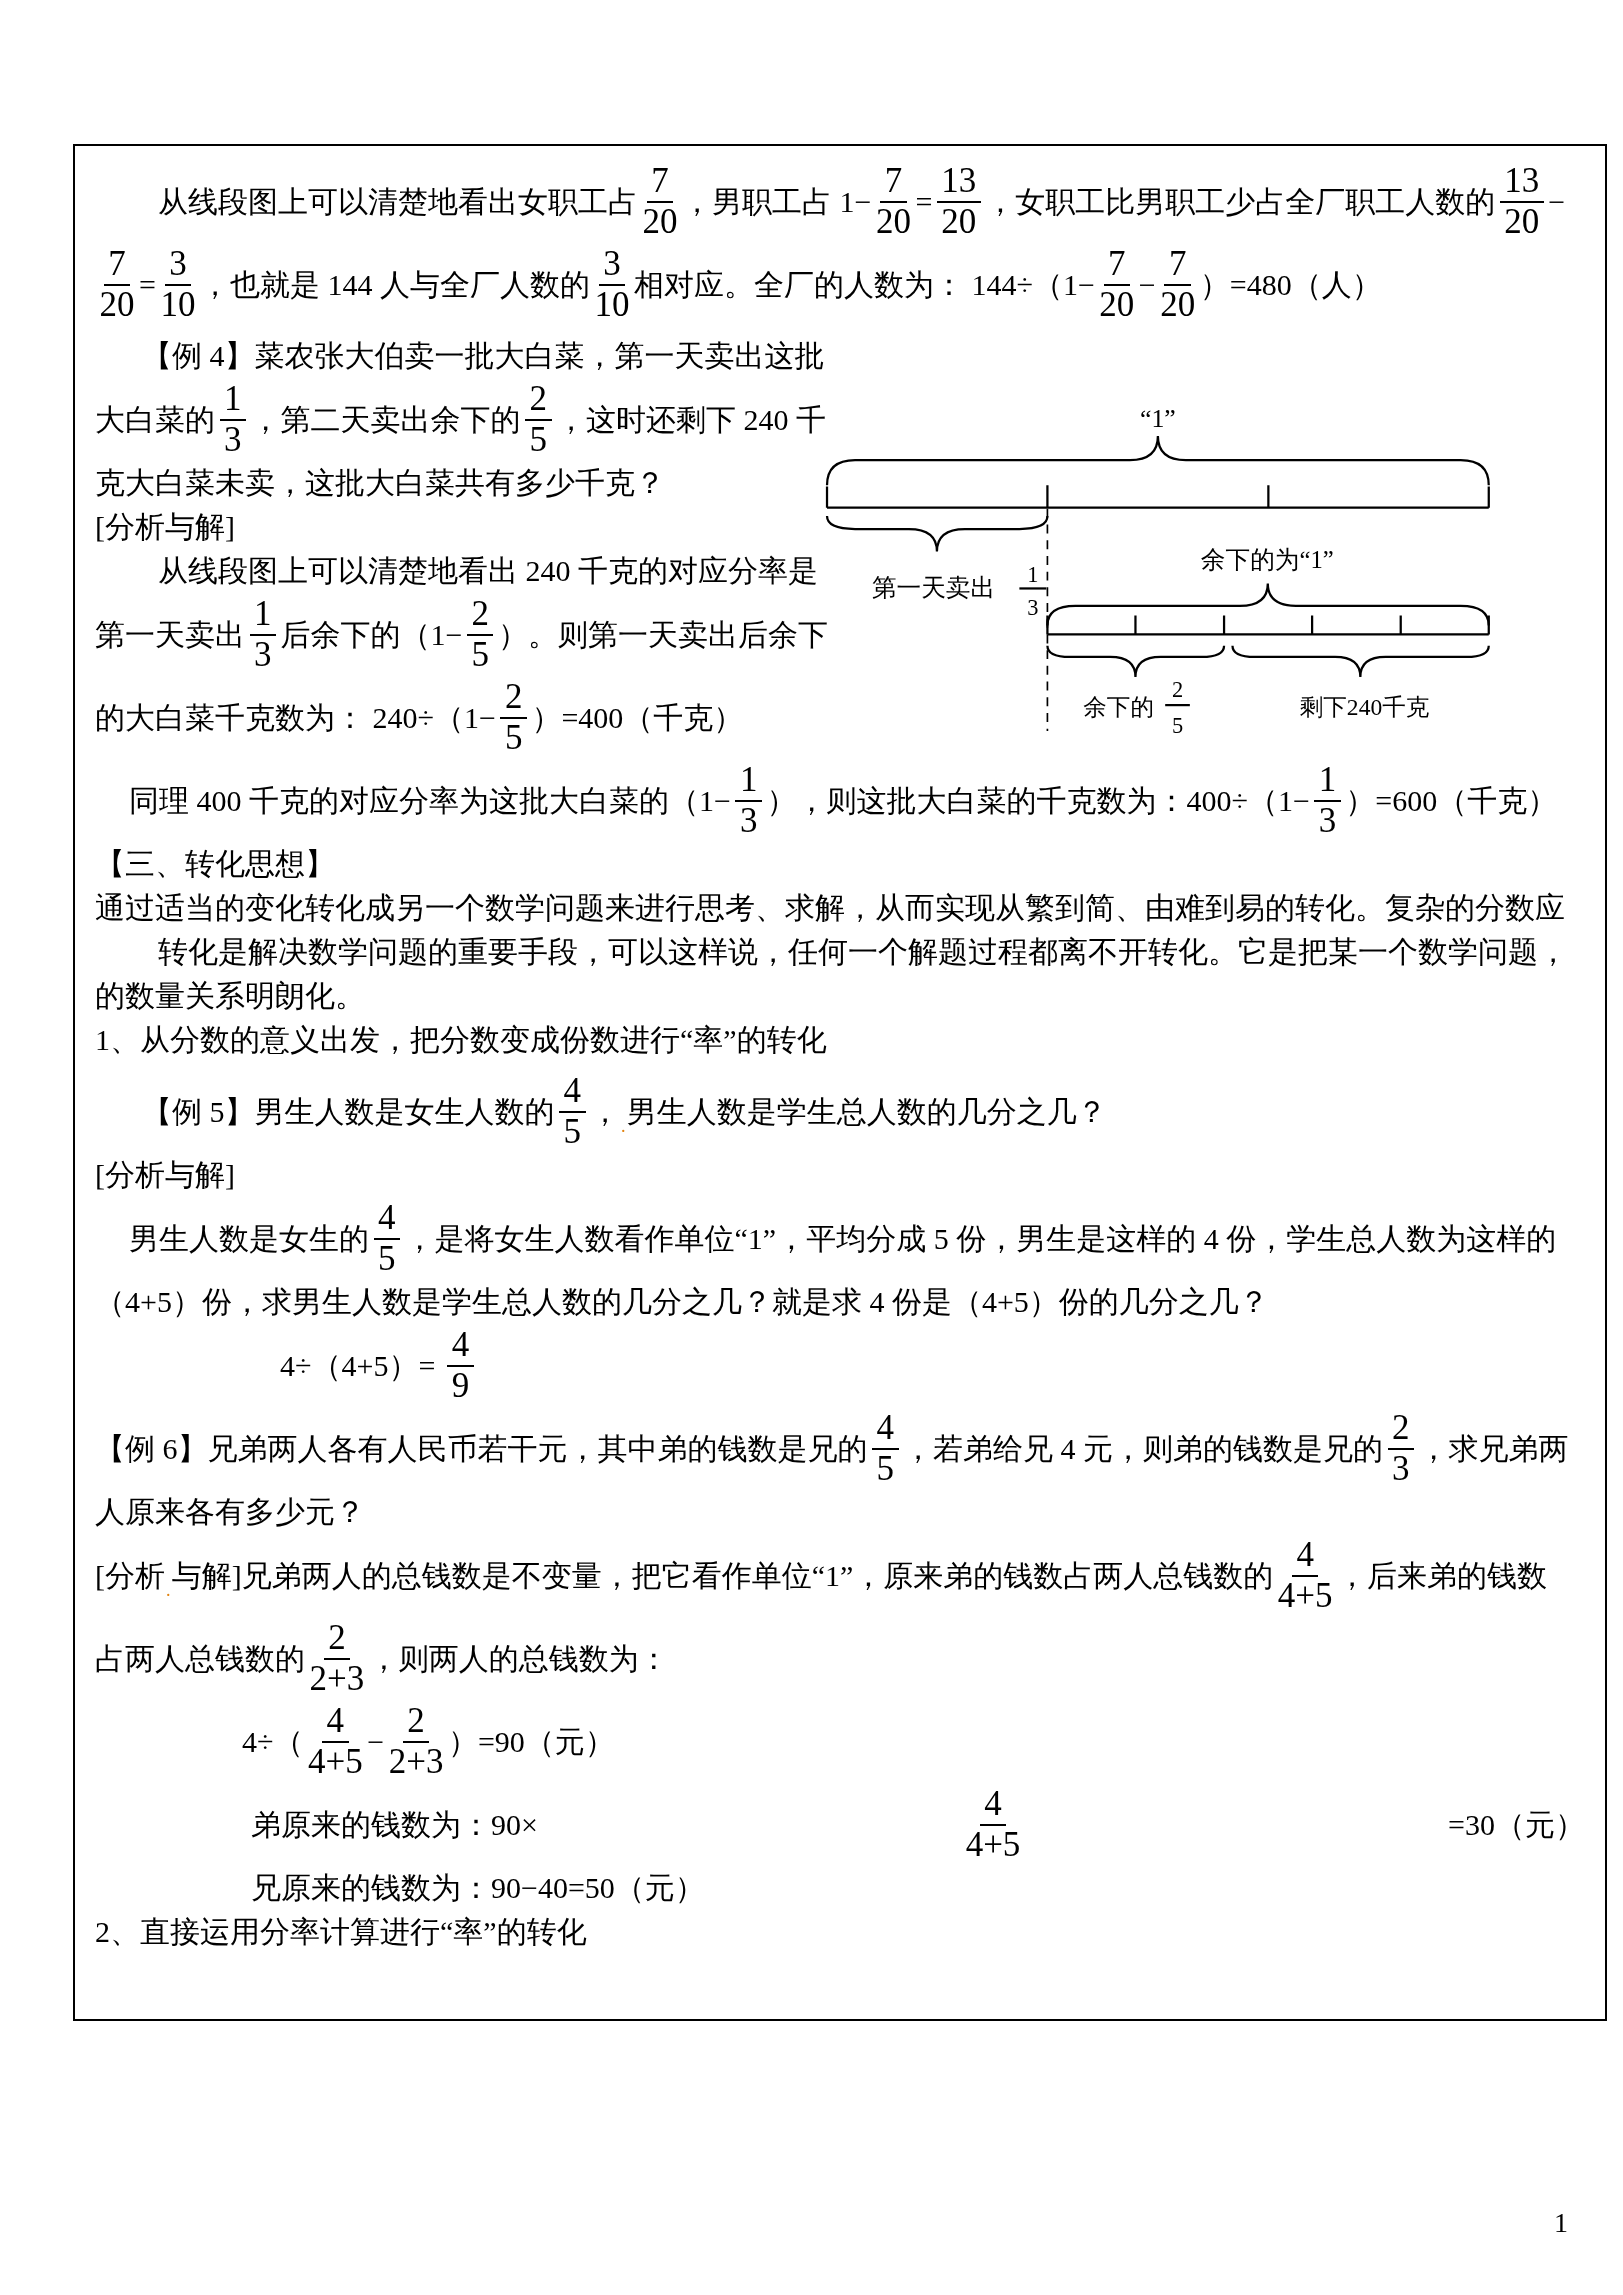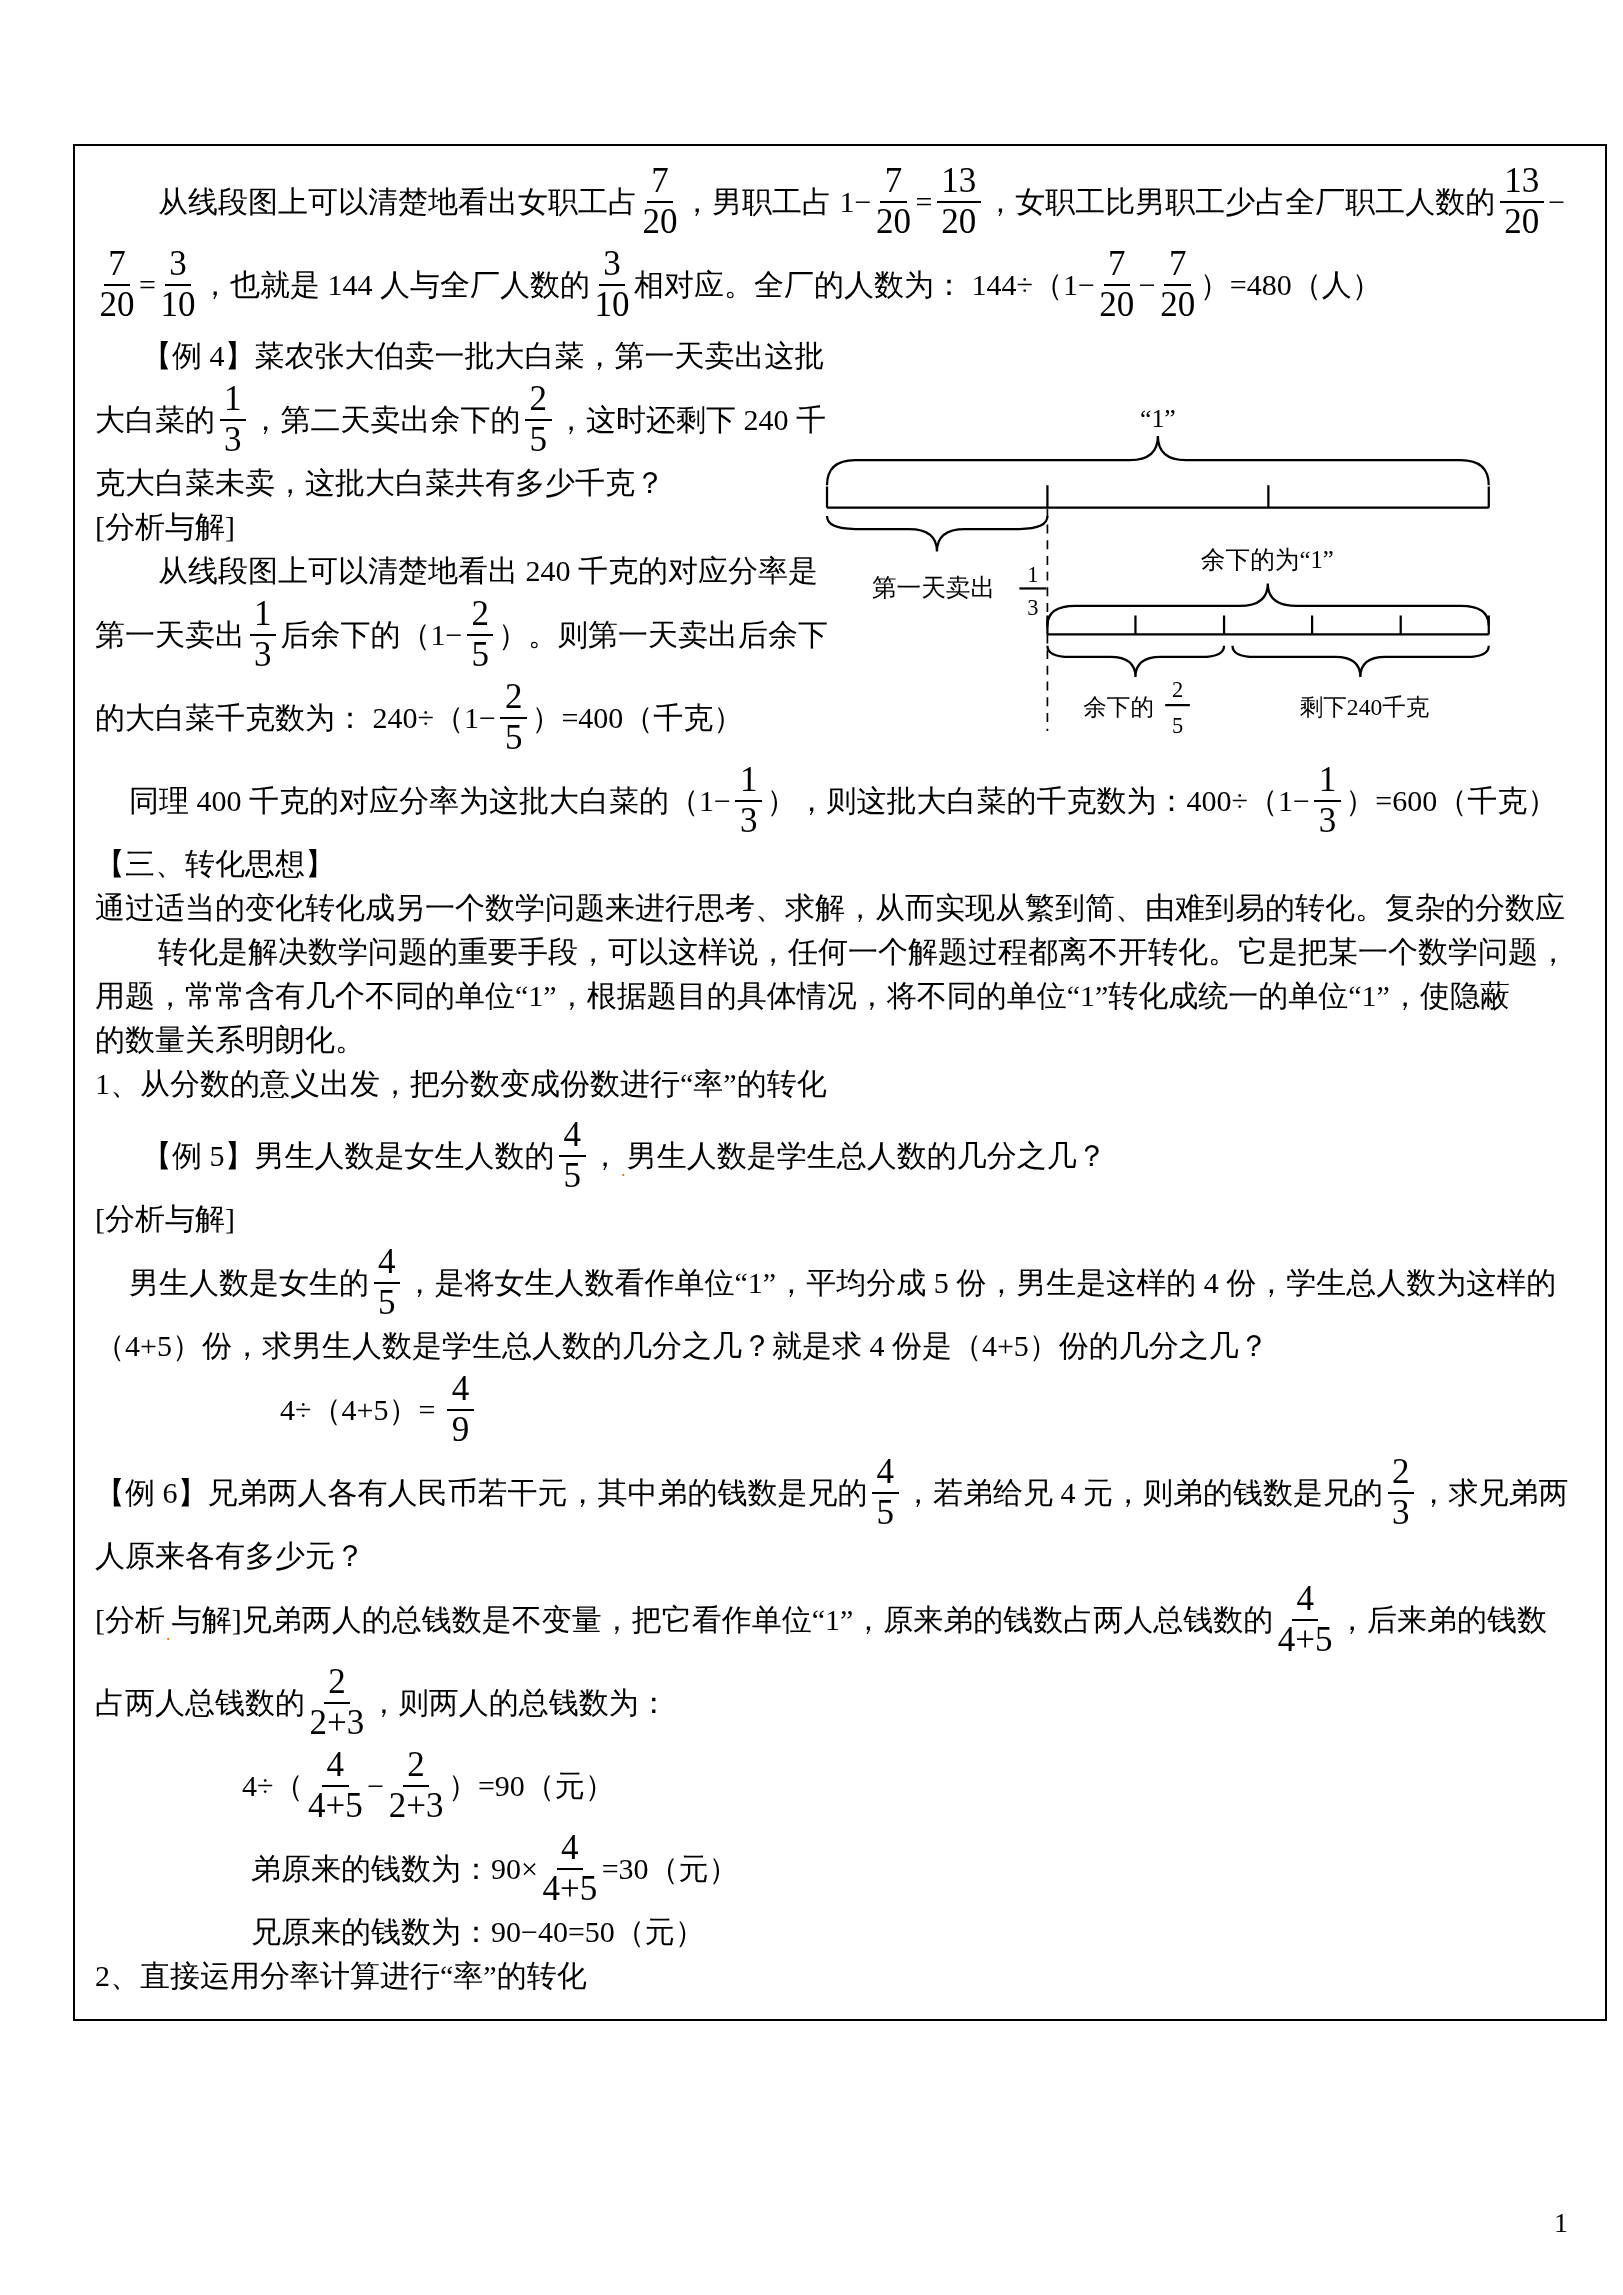--- a/index.html
+++ b/index.html
@@ -19,21 +19,21 @@
     font-size:30px;line-height:1.15;overflow:visible;
   }
   .ln-plain{height:44px;}
   .ln-frac{height:83px;}
   .bold{font-weight:400;}
   .ind-para{padding-left:63px;}
   .ind-ex{padding-left:47px;margin-top:8px;}
   .ind-half{padding-left:34px;}
   .ind-eq1{padding-left:185px;}
   .ind-eq2{padding-left:147px;}
-  .ind-eq3{padding-left:156px;}
+  .ind-eq3{padding-left:156px;justify-content:space-between;}
   .txt{display:inline-block;}
   .fr{
     display:inline-flex;flex-direction:column;align-items:center;
     font-size:35px;line-height:1.05;margin:0 4.5px;vertical-align:middle;
     font-weight:400;
   }
   .fr .num{border-bottom:2.8px solid #000;padding:0 4.5px 1.7px 4.5px;}
   .fr .den{padding-top:1.1px;}
   .artifact{
     font-size:18px;color:#e2830f;transform:translateY(13.5px);
@@ -57,21 +57,20 @@
       <div class="line ln-frac"><span class="txt">大白菜的</span><span class="fr"><span class="num">1</span><span class="den">3</span></span><span class="txt">，第二天卖出余下的</span><span class="fr"><span class="num">2</span><span class="den">5</span></span><span class="txt">，这时还剩下 240 千</span></div>
       <div class="line ln-plain"><span class="txt">克大白菜未卖，这批大白菜共有多少千克？</span></div>
       <div class="line ln-plain"><span class="txt">[分析与解]</span></div>
       <div class="line ln-plain ind-para"><span class="txt">从线段图上可以清楚地看出 240 千克的对应分率是</span></div>
       <div class="line ln-frac"><span class="txt">第一天卖出</span><span class="fr"><span class="num">1</span><span class="den">3</span></span><span class="txt">后余下的（1−</span><span class="fr"><span class="num">2</span><span class="den">5</span></span><span class="txt">）。则第一天卖出后余下</span></div>
       <div class="line ln-frac"><span class="txt">的大白菜千克数为： 240÷（1−</span><span class="fr"><span class="num">2</span><span class="den">5</span></span><span class="txt">）=400（千克）</span></div>
       <div class="line ln-frac ind-half"><span class="txt">同理 400 千克的对应分率为这批大白菜的（1−</span><span class="fr"><span class="num">1</span><span class="den">3</span></span><span class="txt">），则这批大白菜的千克数为：400÷（1−</span><span class="fr"><span class="num">1</span><span class="den">3</span></span><span class="txt">）=600（千克）</span></div>
       <div class="line ln-plain bold"><span class="txt">【三、转化思想】</span></div>
       <div class="line ln-plain bold"><span class="txt">通过适当的变化转化成另一个数学问题来进行思考、求解，从而实现从繁到简、由难到易的转化。复杂的分数应</span></div>
       <div class="line ln-plain bold ind-para"><span class="txt">转化是解决数学问题的重要手段，可以这样说，任何一个解题过程都离不开转化。它是把某一个数学问题，</span></div>
-      <div class="line ln-plain bold"><span class="txt">用题，常常含有几个不同的单位“1”，根据题目的具体情况，将不同的单位“1”转化成统一的单位“1”，使隐蔽</span></div>
       <div class="line ln-plain bold"><span class="txt">的数量关系明朗化。</span></div>
       <div class="line ln-plain bold"><span class="txt">1、从分数的意义出发，把分数变成份数进行“率”的转化</span></div>
       <div class="line ln-frac ind-ex"><span class="txt">【例 5】男生人数是女生人数的</span><span class="fr"><span class="num">4</span><span class="den">5</span></span><span class="txt">，</span><span class="artifact">.</span><span class="txt">男生人数是学生总人数的几分之几？</span></div>
       <div class="line ln-plain"><span class="txt">[分析与解]</span></div>
       <div class="line ln-frac ind-half"><span class="txt">男生人数是女生的</span><span class="fr"><span class="num">4</span><span class="den">5</span></span><span class="txt">，是将女生人数看作单位“1”，平均分成 5 份，男生是这样的 4 份，学生总人数为这样的</span></div>
       <div class="line ln-plain"><span class="txt">（4+5）份，求男生人数是学生总人数的几分之几？就是求 4 份是（4+5）份的几分之几？</span></div>
       <div class="line ln-frac ind-eq1"><span class="txt">4÷（4+5）= </span><span class="fr"><span class="num">4</span><span class="den">9</span></span></div>
       <div class="line ln-frac"><span class="txt">【例 6】兄弟两人各有人民币若干元，其中弟的钱数是兄的</span><span class="fr"><span class="num">4</span><span class="den">5</span></span><span class="txt">，若弟给兄 4 元，则弟的钱数是兄的</span><span class="fr"><span class="num">2</span><span class="den">3</span></span><span class="txt">，求兄弟两</span></div>
       <div class="line ln-plain"><span class="txt">人原来各有多少元？</span></div>
       <div class="line ln-frac"><span class="txt">[分析</span><span class="artifact">.</span><span class="txt">与解]兄弟两人的总钱数是不变量，把它看作单位“1”，原来弟的钱数占两人总钱数的</span><span class="fr"><span class="num">4</span><span class="den">4+5</span></span><span class="txt">，后来弟的钱数</span></div>

